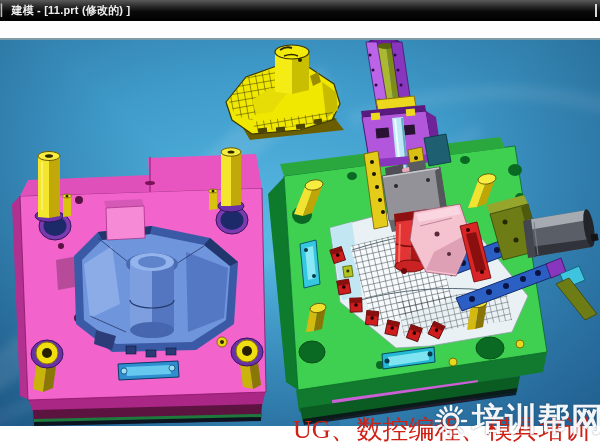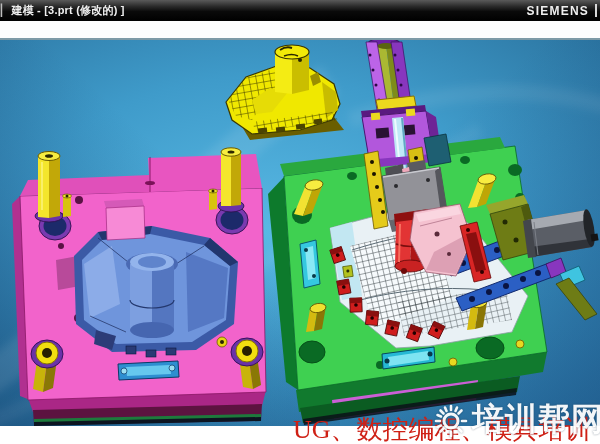--- a/index.html
+++ b/index.html
@@ -34,22 +34,21 @@
   .sun{width:40px;height:40px;margin-right:1px;opacity:.94;
        filter:drop-shadow(0 0 1px rgba(20,45,70,.5));}
 </style>
 </head>
 <body>
 
 <div class="screen">
 
   <div class="titlebar">
     <span class="title-prefix">▏</span>
-    <span class="title-text">建模 - [3.prt (修改的) ]</span>
-    <span class="brand">SIEMENS</span>
+    <span class="title-text">建模 - [11.prt (修改的) ]</span>
     <span class="win-tick"></span>
   </div>
 
   <div class="menustrip"></div>
 
   <div class="viewport">
   <svg width="600" height="386" viewBox="0 40 600 386" xmlns="http://www.w3.org/2000/svg">
     <defs>
       <radialGradient id="bgR" cx="0.44" cy="0.50" r="0.9">
         <stop offset="0" stop-color="#58b9e4"></stop>

